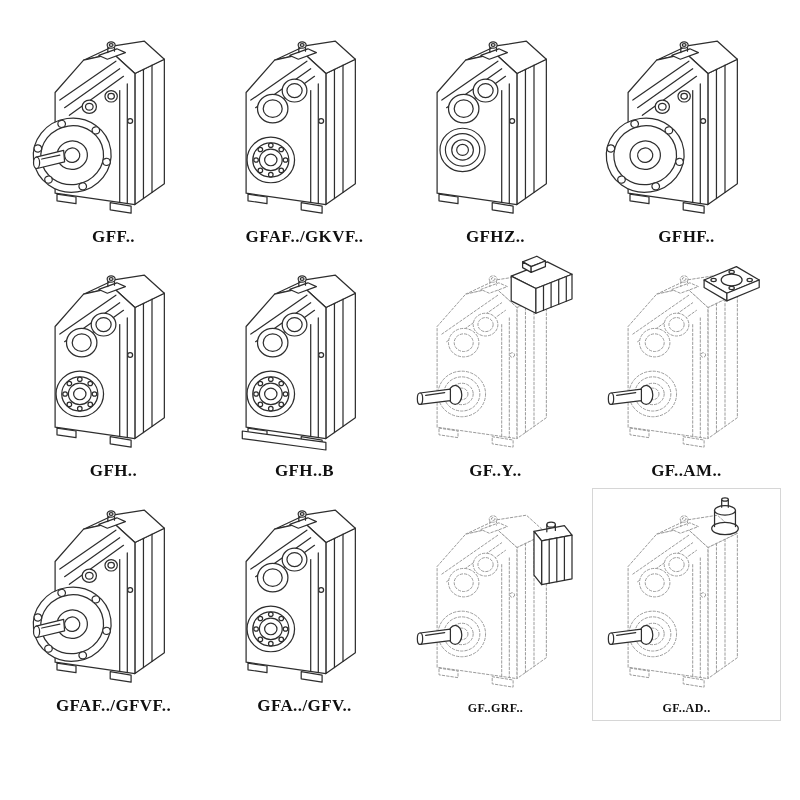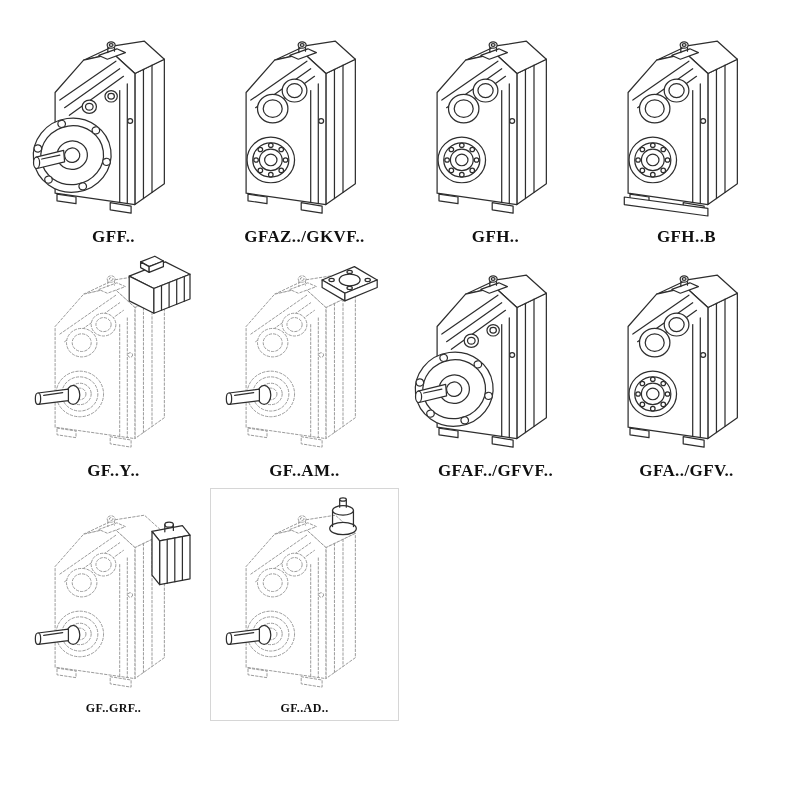--- a/index.html
+++ b/index.html
@@ -182,24 +182,40 @@
     <div class="label">GFF..</div>
   </div>
 
   <div class="cellwrap">
     <svg class="cell" viewBox="0 0 200 220">
       <use href="#g-body"></use>
       <use href="#g-bores2"></use>
       <use href="#g-bore"></use>
       <use href="#g-borebolts"></use>
     </svg>
-    <div class="label">GFAZ../GKVF..</div>
-  </div>
-
-
+    <div class="label">GFAF../GKVF..</div>
+  </div>
+
+  <div class="cellwrap">
+    <svg class="cell" viewBox="0 0 200 220">
+      <use href="#g-body"></use>
+      <use href="#g-bores2"></use>
+      <use href="#g-bore" transform="translate(4,-3) scale(0.95)"></use>
+    </svg>
+    <div class="label">GFHZ..</div>
+  </div>
+
+  <div class="cellwrap">
+    <svg class="cell" viewBox="0 0 200 220">
+      <use href="#g-body"></use>
+      <use href="#g-topsmall"></use>
+      <use href="#g-flange"></use>
+    </svg>
+    <div class="label">GFHF..</div>
+  </div>
 
   <div class="cellwrap">
     <svg class="cell" viewBox="0 0 200 220">
       <use href="#g-body"></use>
       <use href="#g-bores2"></use>
       <use href="#g-bore"></use>
       <use href="#g-borebolts"></use>
     </svg>
     <div class="label">GFH..</div>
   </div>

